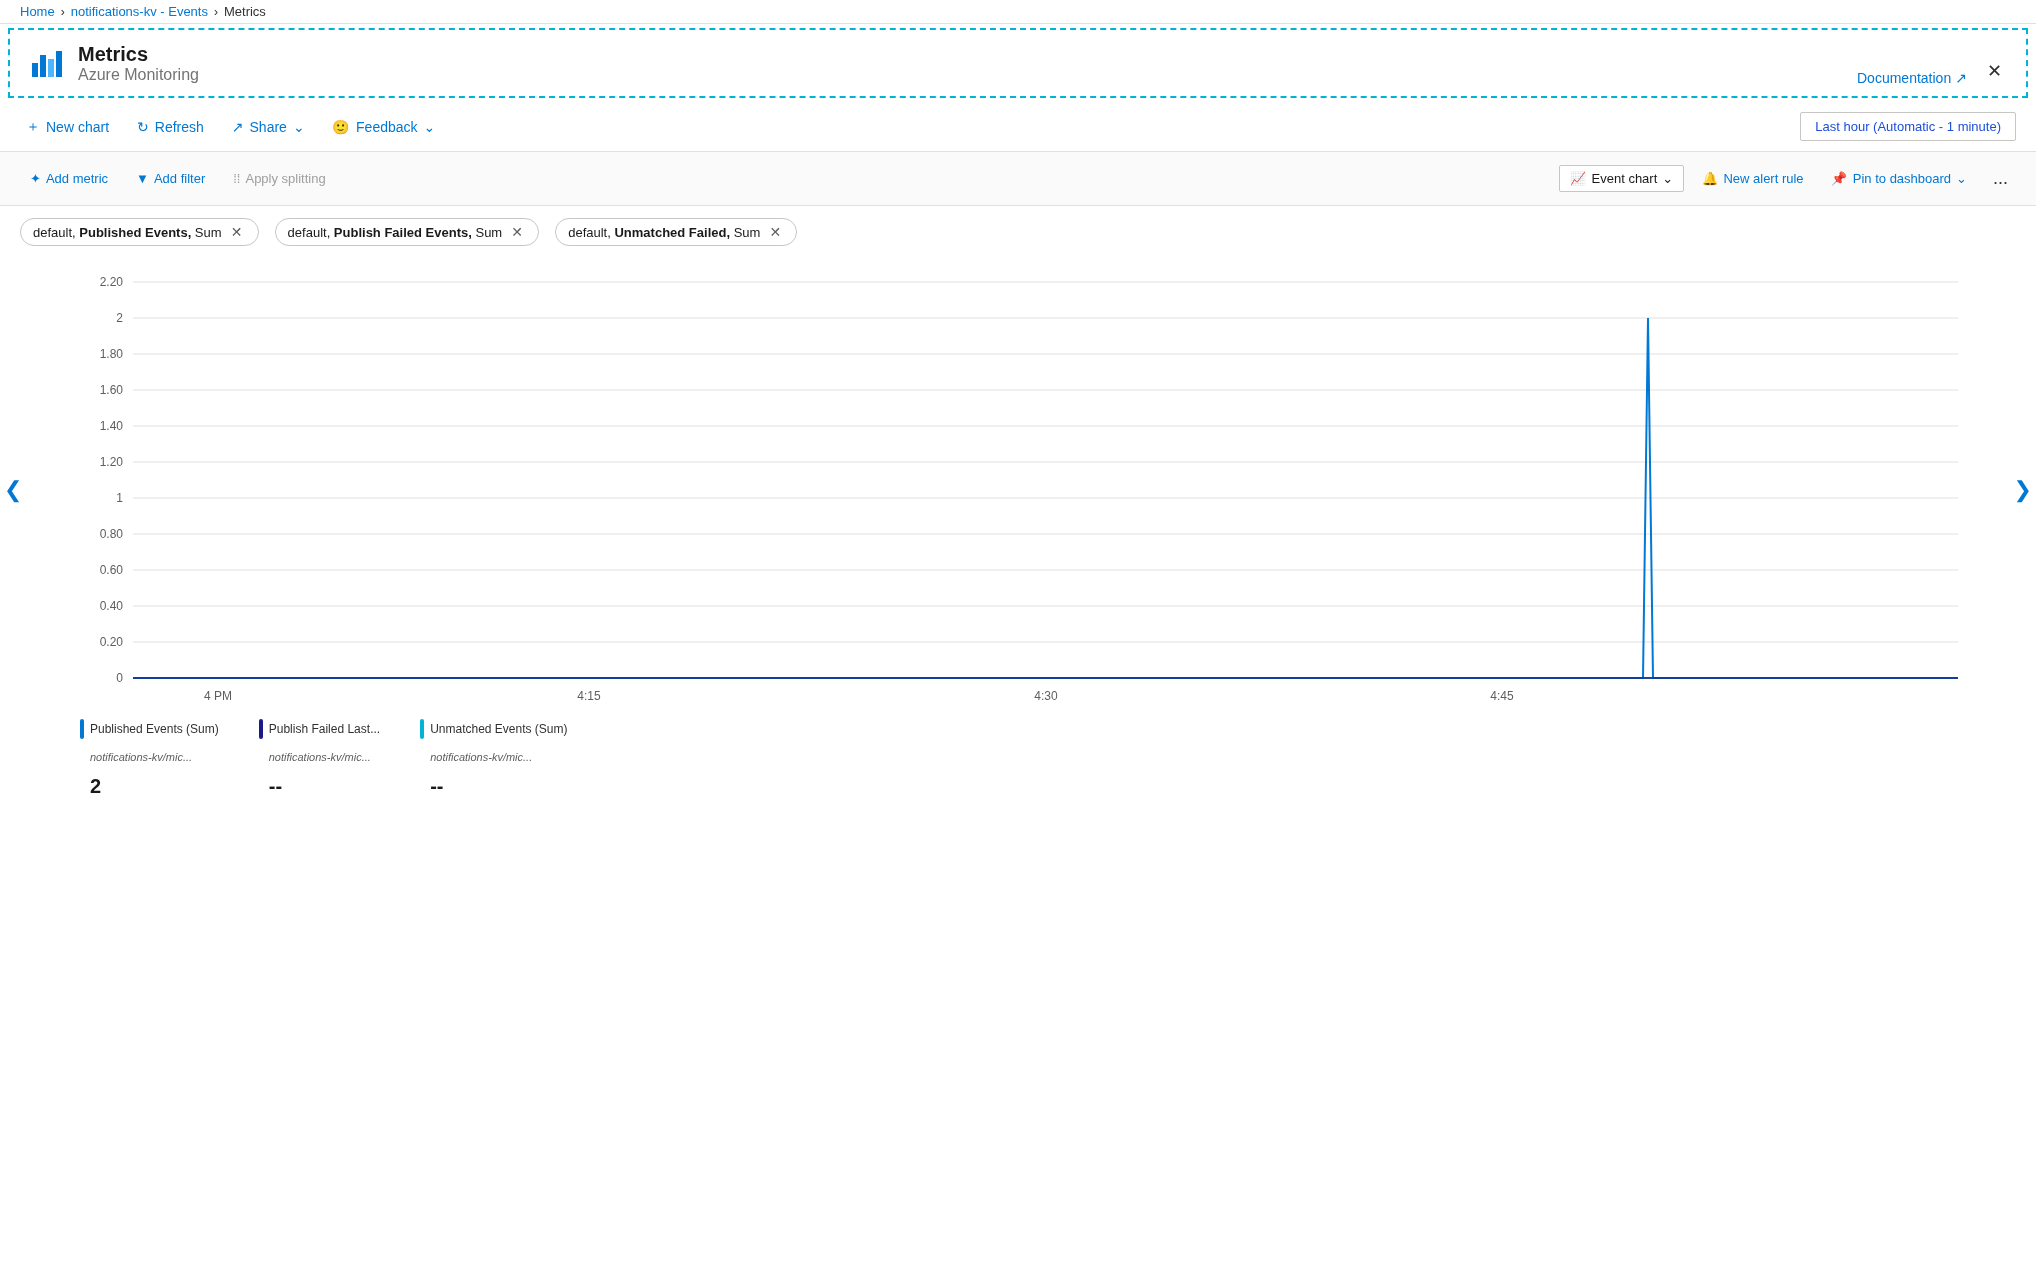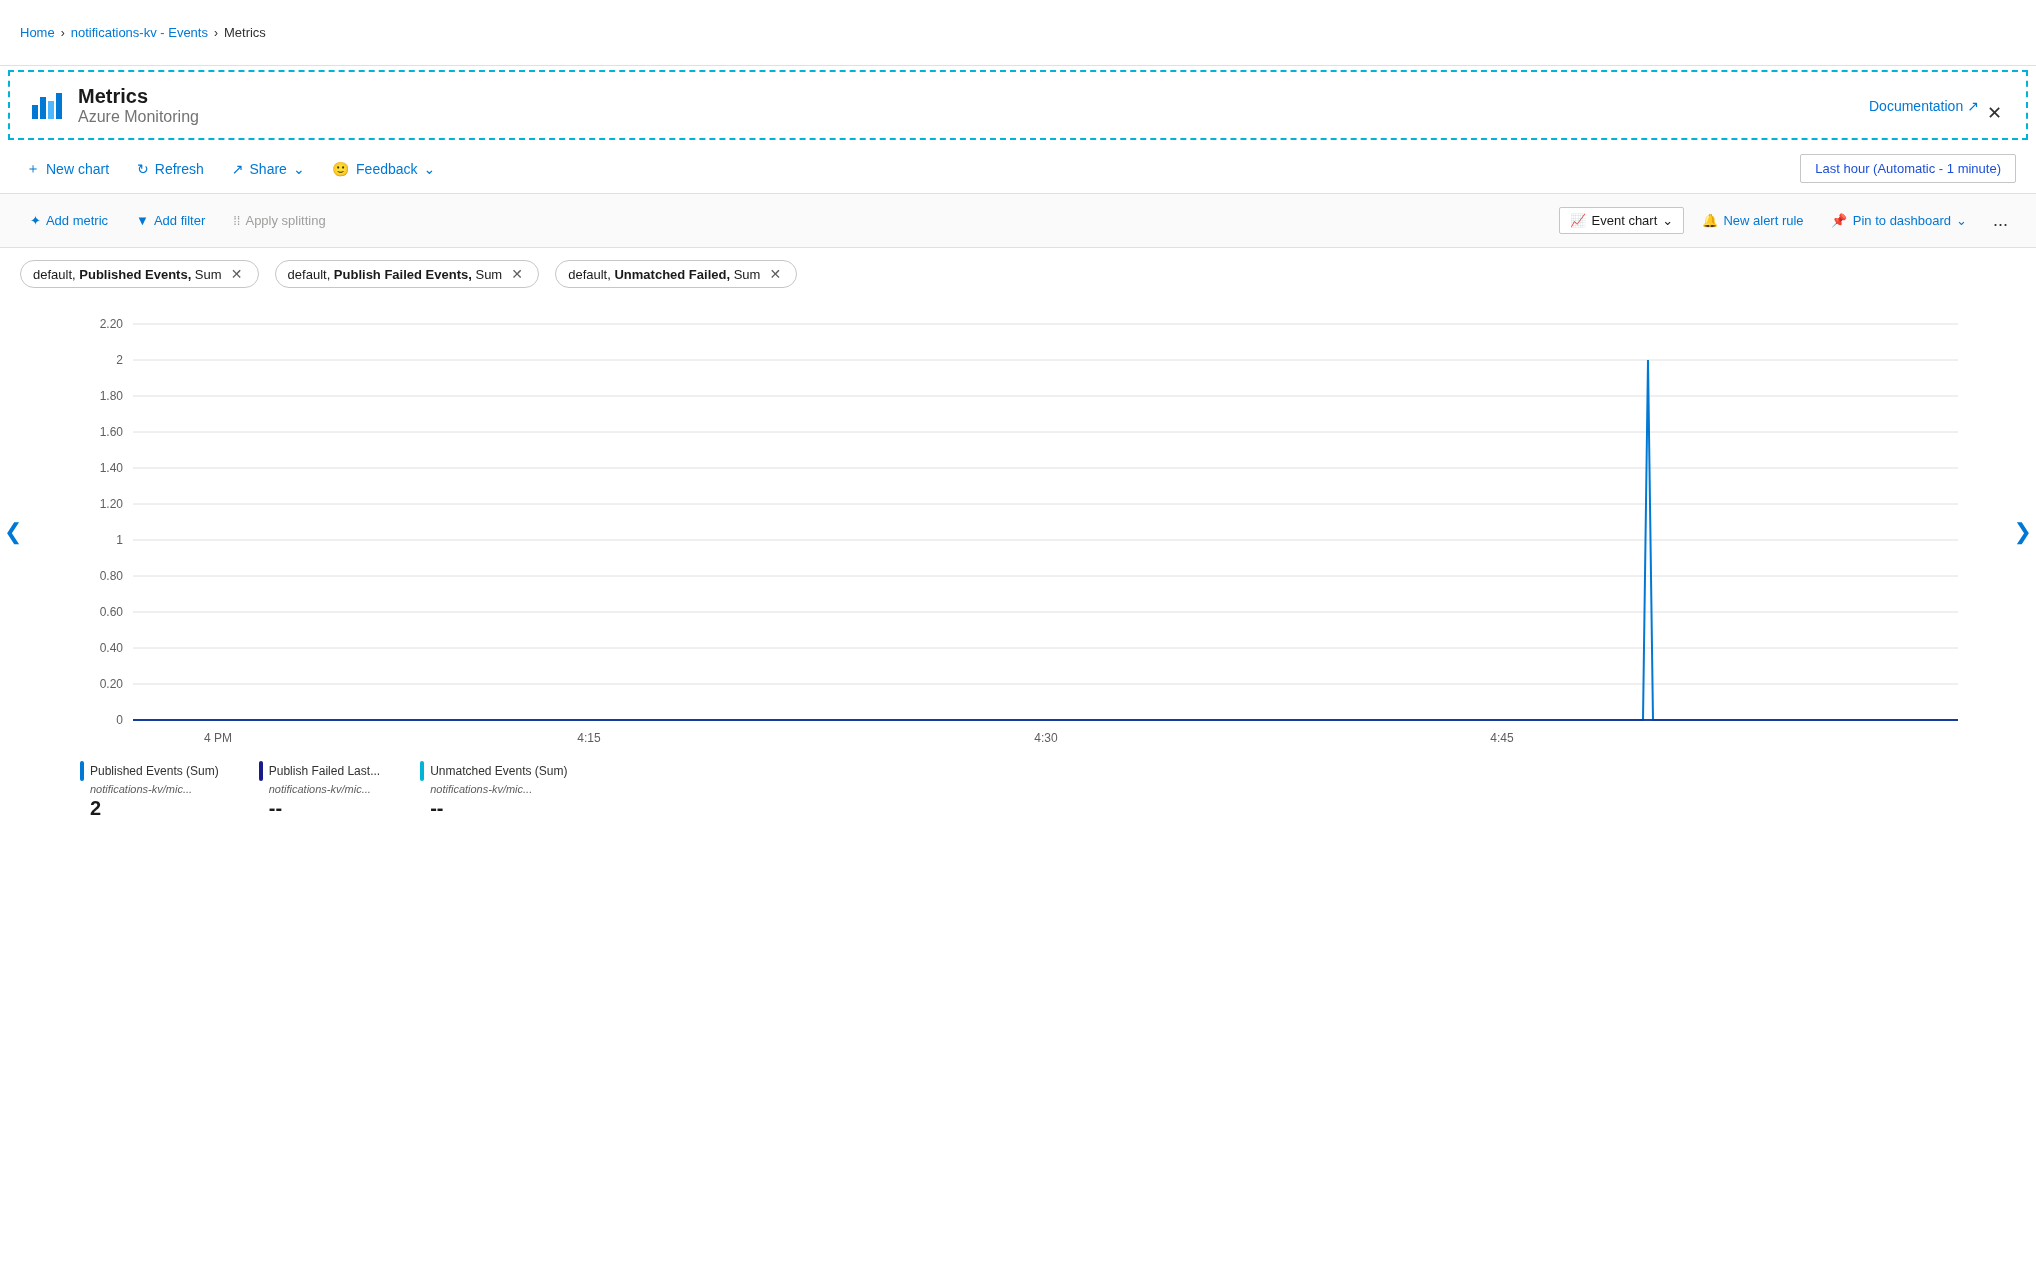--- a/index.html
+++ b/index.html
@@ -1,38 +1,38 @@
 <!DOCTYPE html>
 <html><head>
   <meta charset="utf-8">
   <style>
     * { box-sizing: border-box; margin: 0; padding: 0; }
     body { font-family: 'Segoe UI', Arial, sans-serif; font-size: 14px; background: #fff; color: #1a1a1a; }
 
     
     .breadcrumb {
       display: flex; align-items: center; gap: 6px;
-      padding: 25px 20px; font-size: 13px; color: #0078d4;
+      padding: 4px 20px; font-size: 13px; color: #0078d4;
       border-bottom: 1px solid #e0e0e0;
     }
     .breadcrumb span { color: #323130; }
     .breadcrumb a { color: #0078d4; text-decoration: none; }
     .breadcrumb-sep { color: #605e5c; font-size: 12px; }
 
     
     .header {
       display: flex; align-items: center; justify-content: space-between;
       padding: 10px 20px; border-bottom: 1px solid #e0e0e0;
       border: 2px dashed #00b4d8; margin: 4px 8px;
     }
     .header-left { display: flex; align-items: center; gap: 12px; }
     .header-icon { width: 36px; height: 36px; }
     .header-title { font-size: 20px; font-weight: 600; }
     .header-subtitle { font-size: 16px; color: #737373; }
-    .header-right { display: flex; align-items: flex-start; gap: 4px; margin-top: 16px; }
+    .header-right { display: flex; align-items: flex-end; gap: 16px; margin-top: 16px; }
     .doc-link { color: #0078d4; text-decoration: none; font-size: 14px; display: flex; align-items: center; gap: 4px; }
     .close-btn { cursor: pointer; font-size: 18px; color: #323130; background: none; border: none; padding: 4px; }
 
     
     .toolbar {
       display: flex; align-items: center; gap: 16px;
       padding: 10px 20px; border-bottom: 1px solid #e0e0e0;
     }
     .toolbar-btn {
       display: flex; align-items: center; gap: 6px;
@@ -121,21 +121,21 @@
       font-size: 22px; color: #0078d4; z-index: 10;
     }
     .chart-nav-left { left: -16px; }
     .chart-nav-right { right: -16px; }
 
     
     .legend {
       display: flex; gap: 40px;
       padding: 8px 20px 16px 80px;
     }
-    .legend-item { display: flex; flex-direction: column; gap: 2px; justify-content: center; }
+    .legend-item { display: flex; flex-direction: column; gap: 12px; justify-content: center; }
     .legend-header { display: flex; align-items: center; gap: 6px; font-size: 12px; color: #323130; }
     .legend-color-bar { width: 4px; height: 20px; border-radius: 2px; }
     .legend-name { font-size: 11px; color: #605e5c; font-style: italic; }
     .legend-value { font-size: 20px; font-weight: 600; color: #1a1a1a; padding-left: 10px; }
 
     svg text { font-family: 'Segoe UI', Arial, sans-serif; }
   </style>
 </head>
 <body>
 

